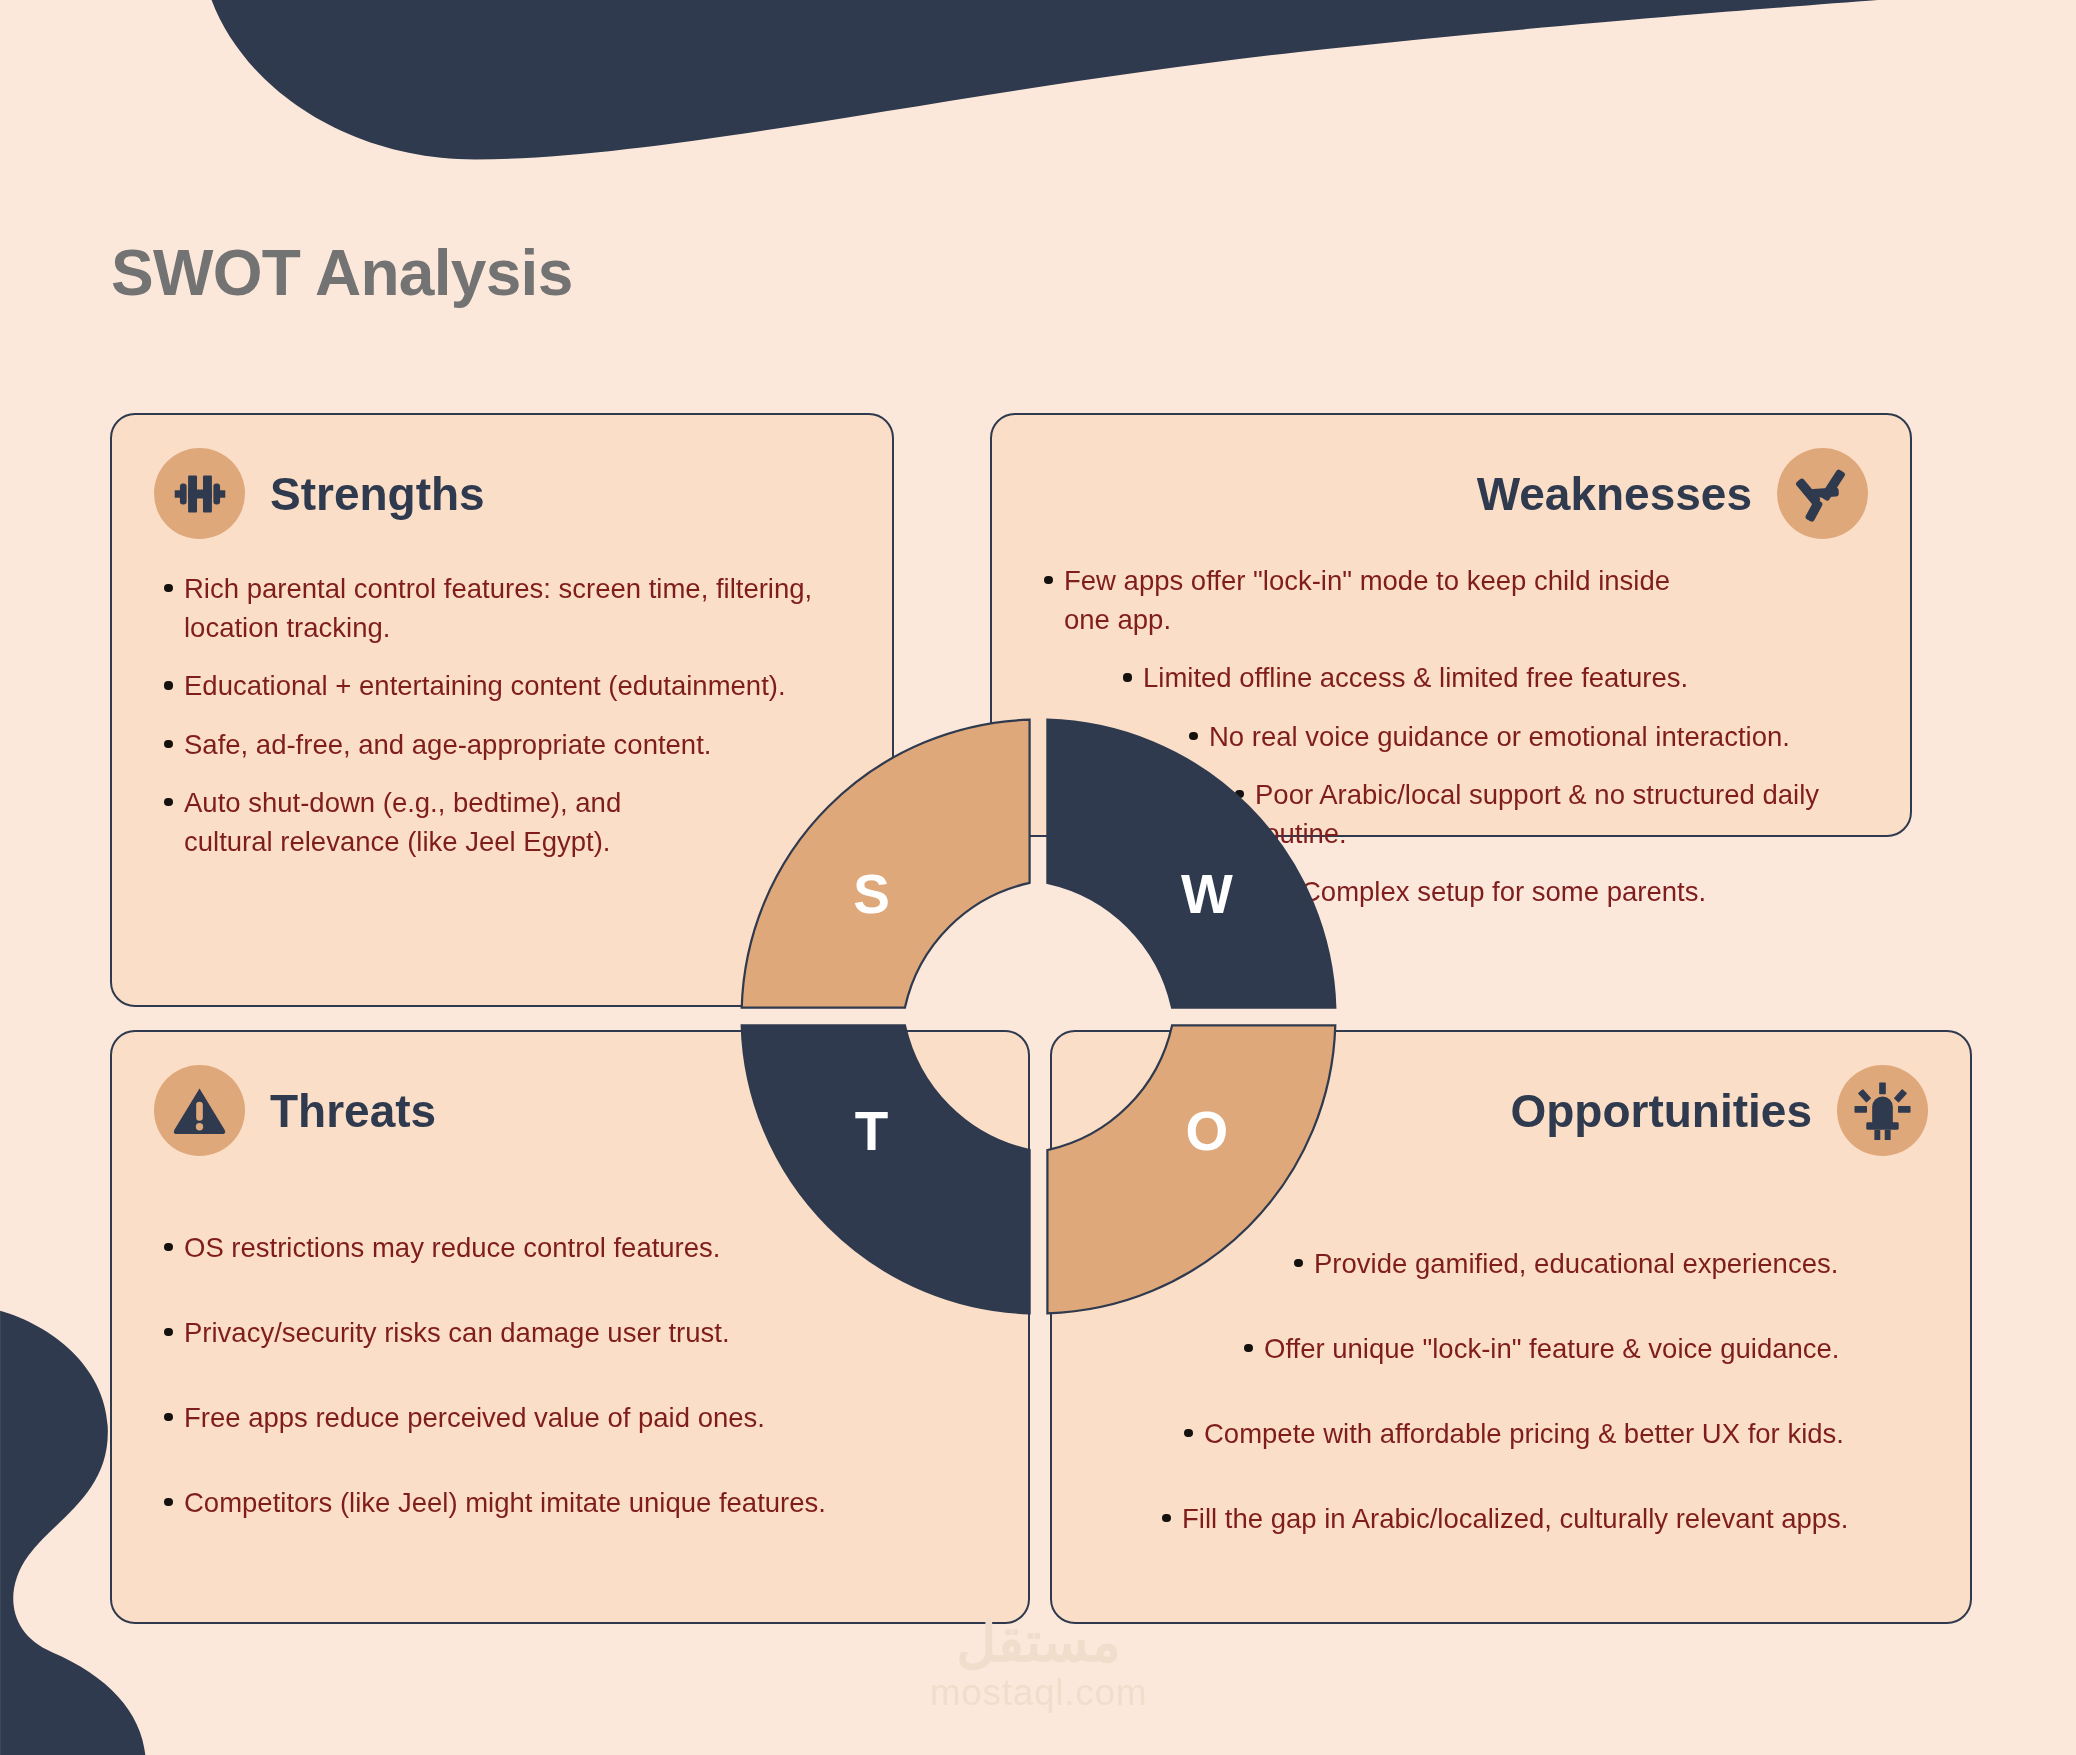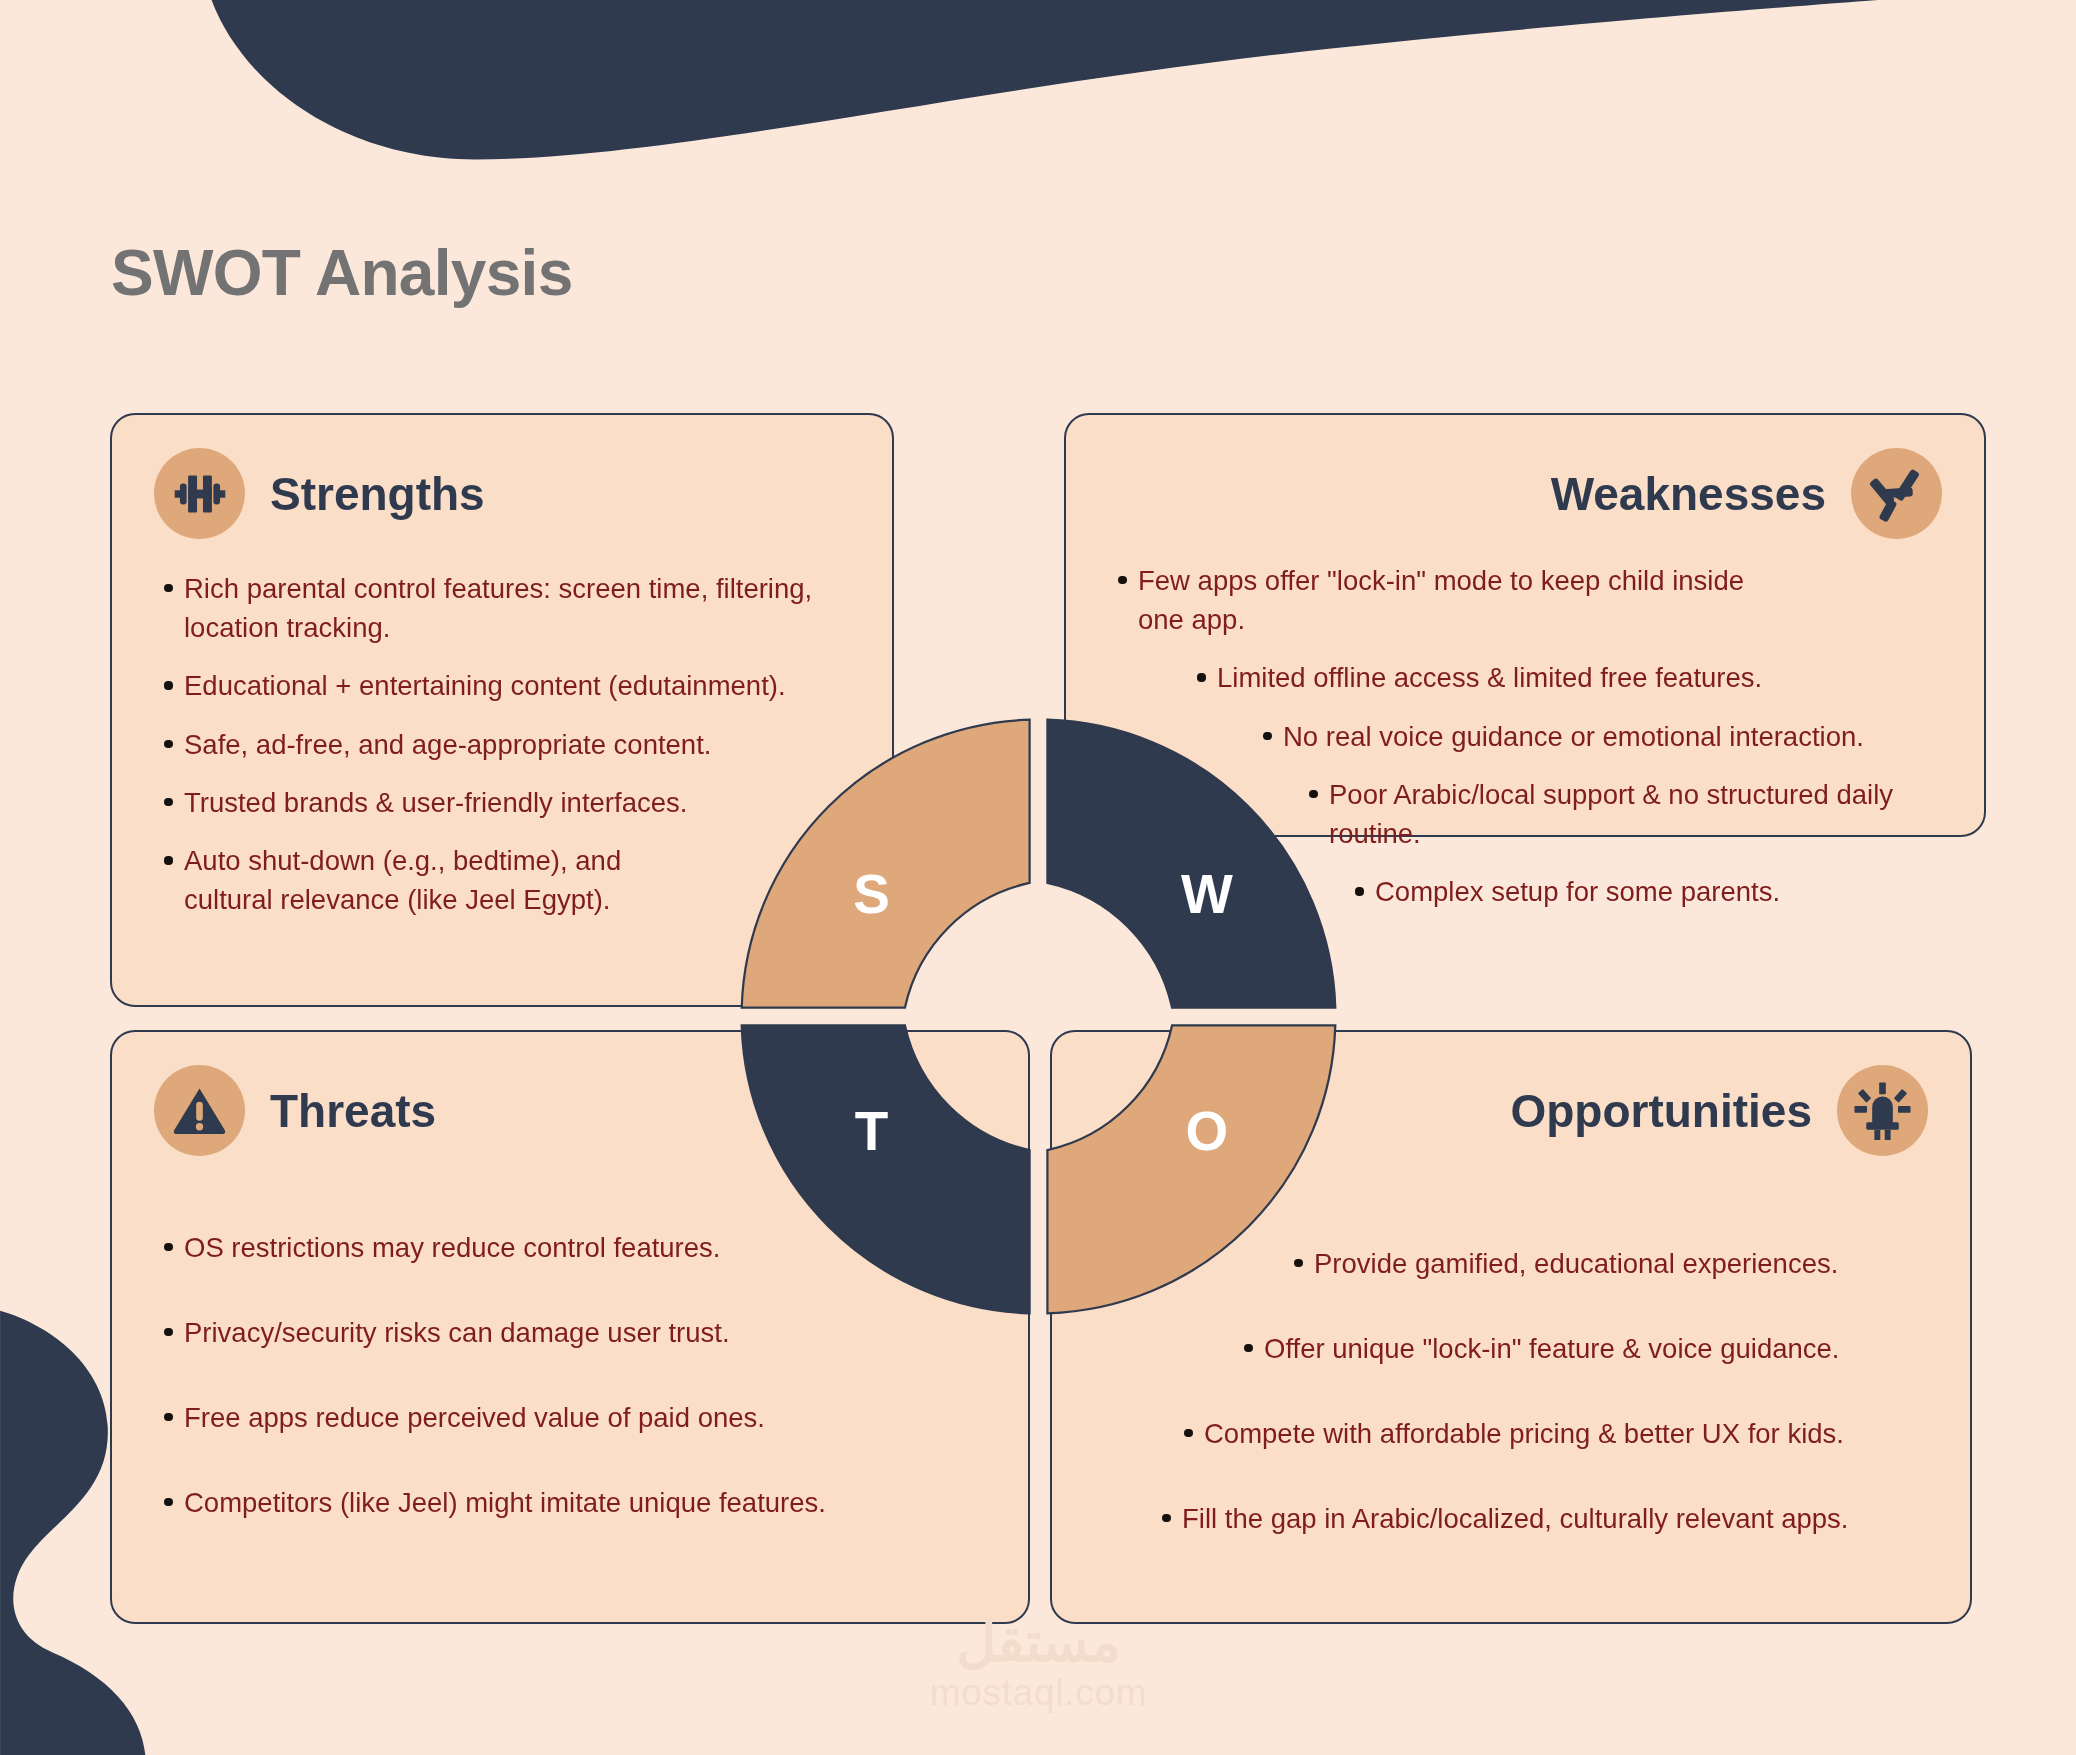--- a/index.html
+++ b/index.html
@@ -23,21 +23,21 @@
     letter-spacing:-0.7px;
   }
 
   .panel {
     position:absolute;
     background:#FBDEC8;
     border:2.2px solid #2F3A4E;
     border-radius:25px;
   }
   #panel-strengths     { left:110px;  top:413px;  width:784px; height:594px; }
-  #panel-weaknesses    { left:1064px; top:413px;  width:922px; height:424px; }
+  #panel-weaknesses    { left:990px; top:413px;  width:922px; height:424px; }
   #panel-threats       { left:110px;  top:1030px; width:920px; height:594px; }
   #panel-opportunities { left:1050px; top:1030px; width:922px; height:594px; }
 
   .panel-head {
     display:flex;
     align-items:center;
     gap:25px;
     padding:33px 42px 0 42px;
   }
   .panel-head.right { flex-direction:row-reverse; justify-content:flex-start; }
@@ -147,21 +147,20 @@
         <rect x="5" y="34" width="8" height="10" fill="#2F3A4E"></rect>
         <rect x="65" y="34" width="8" height="10" fill="#2F3A4E"></rect>
       </svg>
     </span>
     <h2 class="panel-title">Strengths</h2>
   </div>
   <ul class="bullets" id="list-strengths">
     <li style="max-width:735px">Rich parental control features: screen time, filtering, location tracking.</li>
     <li>Educational + entertaining content (edutainment).</li>
     <li>Safe, ad-free, and age-appropriate content.</li>
-    <li>Trusted brands &amp; user-friendly interfaces.</li>
     <li style="max-width:520px">Auto shut-down (e.g., bedtime), and cultural relevance (like Jeel Egypt).</li>
   </ul>
 </section>
 
 <section class="panel" id="panel-weaknesses">
   <div class="panel-head right">
     <span class="icon-badge">
       <svg width="59" height="59" viewBox="0 0 80 80">
         <g fill="#2F3A4E">
           <rect x="48" y="6" width="13" height="45" rx="4" transform="rotate(33 54 28)"></rect>

